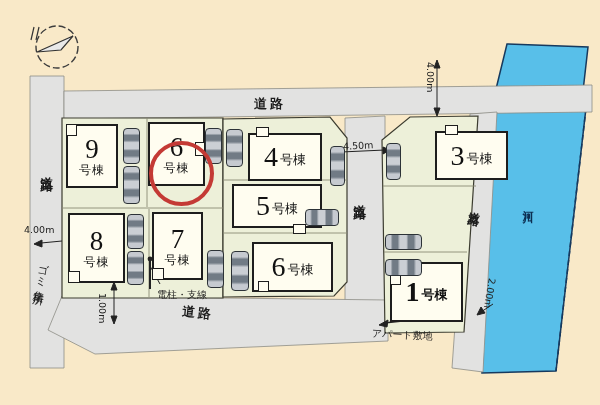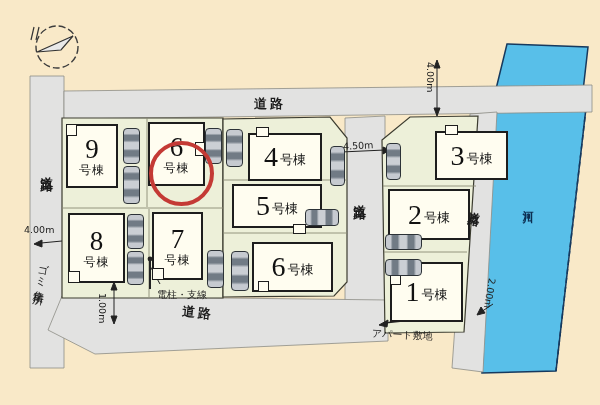--- a/index.html
+++ b/index.html
@@ -123,24 +123,20 @@
   <div class="bldg" style="left:403px;top:131px;width:73px;height:49px;margin-left:32px;">
     <div class="bnum inline"><span class="n">3</span><span class="sfx">号棟</span></div>
     <i class="door" style="left:8px;top:-8px;width:11px;height:8px;"></i>
   </div>
 
   <div class="bldg" style="left:232px;top:184px;width:90px;height:44px;">
     <div class="bnum inline"><span class="n">5</span><span class="sfx">号棟</span></div>
     <i class="door" style="right:14px;bottom:-8px;width:11px;height:8px;"></i>
   </div>
 
-  <div class="bldg" style="left:388px;top:189px;width:82px;height:51px;">
-    <div class="bnum inline"><span class="n">2</span><span class="sfx">号棟</span></div>
-    <i class="door" style="left:6px;bottom:-8px;width:11px;height:8px;"></i>
-  </div>
 
   <div class="bldg" style="left:68px;top:213px;width:57px;height:70px;">
     <div class="bnum stack">
         <span class="n">8</span>
         <span class="sfx">号棟</span>
       </div>
     <i class="door" style="left:-2px;bottom:-2px;width:10px;height:10px;"></i>
   </div>
 
   <div class="bldg" style="left:152px;top:212px;width:51px;height:68px;">
@@ -149,21 +145,21 @@
         <span class="sfx">号棟</span>
       </div>
     <i class="door" style="left:-2px;bottom:-2px;width:10px;height:10px;"></i>
   </div>
 
   <div class="bldg" style="left:252px;top:242px;width:81px;height:50px;">
     <div class="bnum inline"><span class="n">6</span><span class="sfx">号棟</span></div>
     <i class="door" style="left:4px;bottom:-2px;width:9px;height:9px;"></i>
   </div>
 
-  <div class="bldg" style="left:390px;top:262px;width:73px;height:60px;">
+  <div class="bldg" style="left:390px;top:262px;width:73px;height:60px;font-weight:bold;">
     <div class="bnum inline"><span class="n">1</span><span class="sfx">号棟</span></div>
     <i class="door" style="left:-2px;top:8px;width:9px;height:11px;"></i>
   </div>
 
   <div class="ring" style="left:149px;top:141px;width:57px;height:57px;"></div>
 
   <div class="car v" style="left:123px;top:128px;width:17px;height:36px;"></div>
   <div class="car v" style="left:123px;top:166px;width:17px;height:38px;"></div>
   <div class="car v" style="left:205px;top:128px;width:17px;height:36px;"></div>
   <div class="car v" style="left:226px;top:129px;width:17px;height:38px;"></div>

